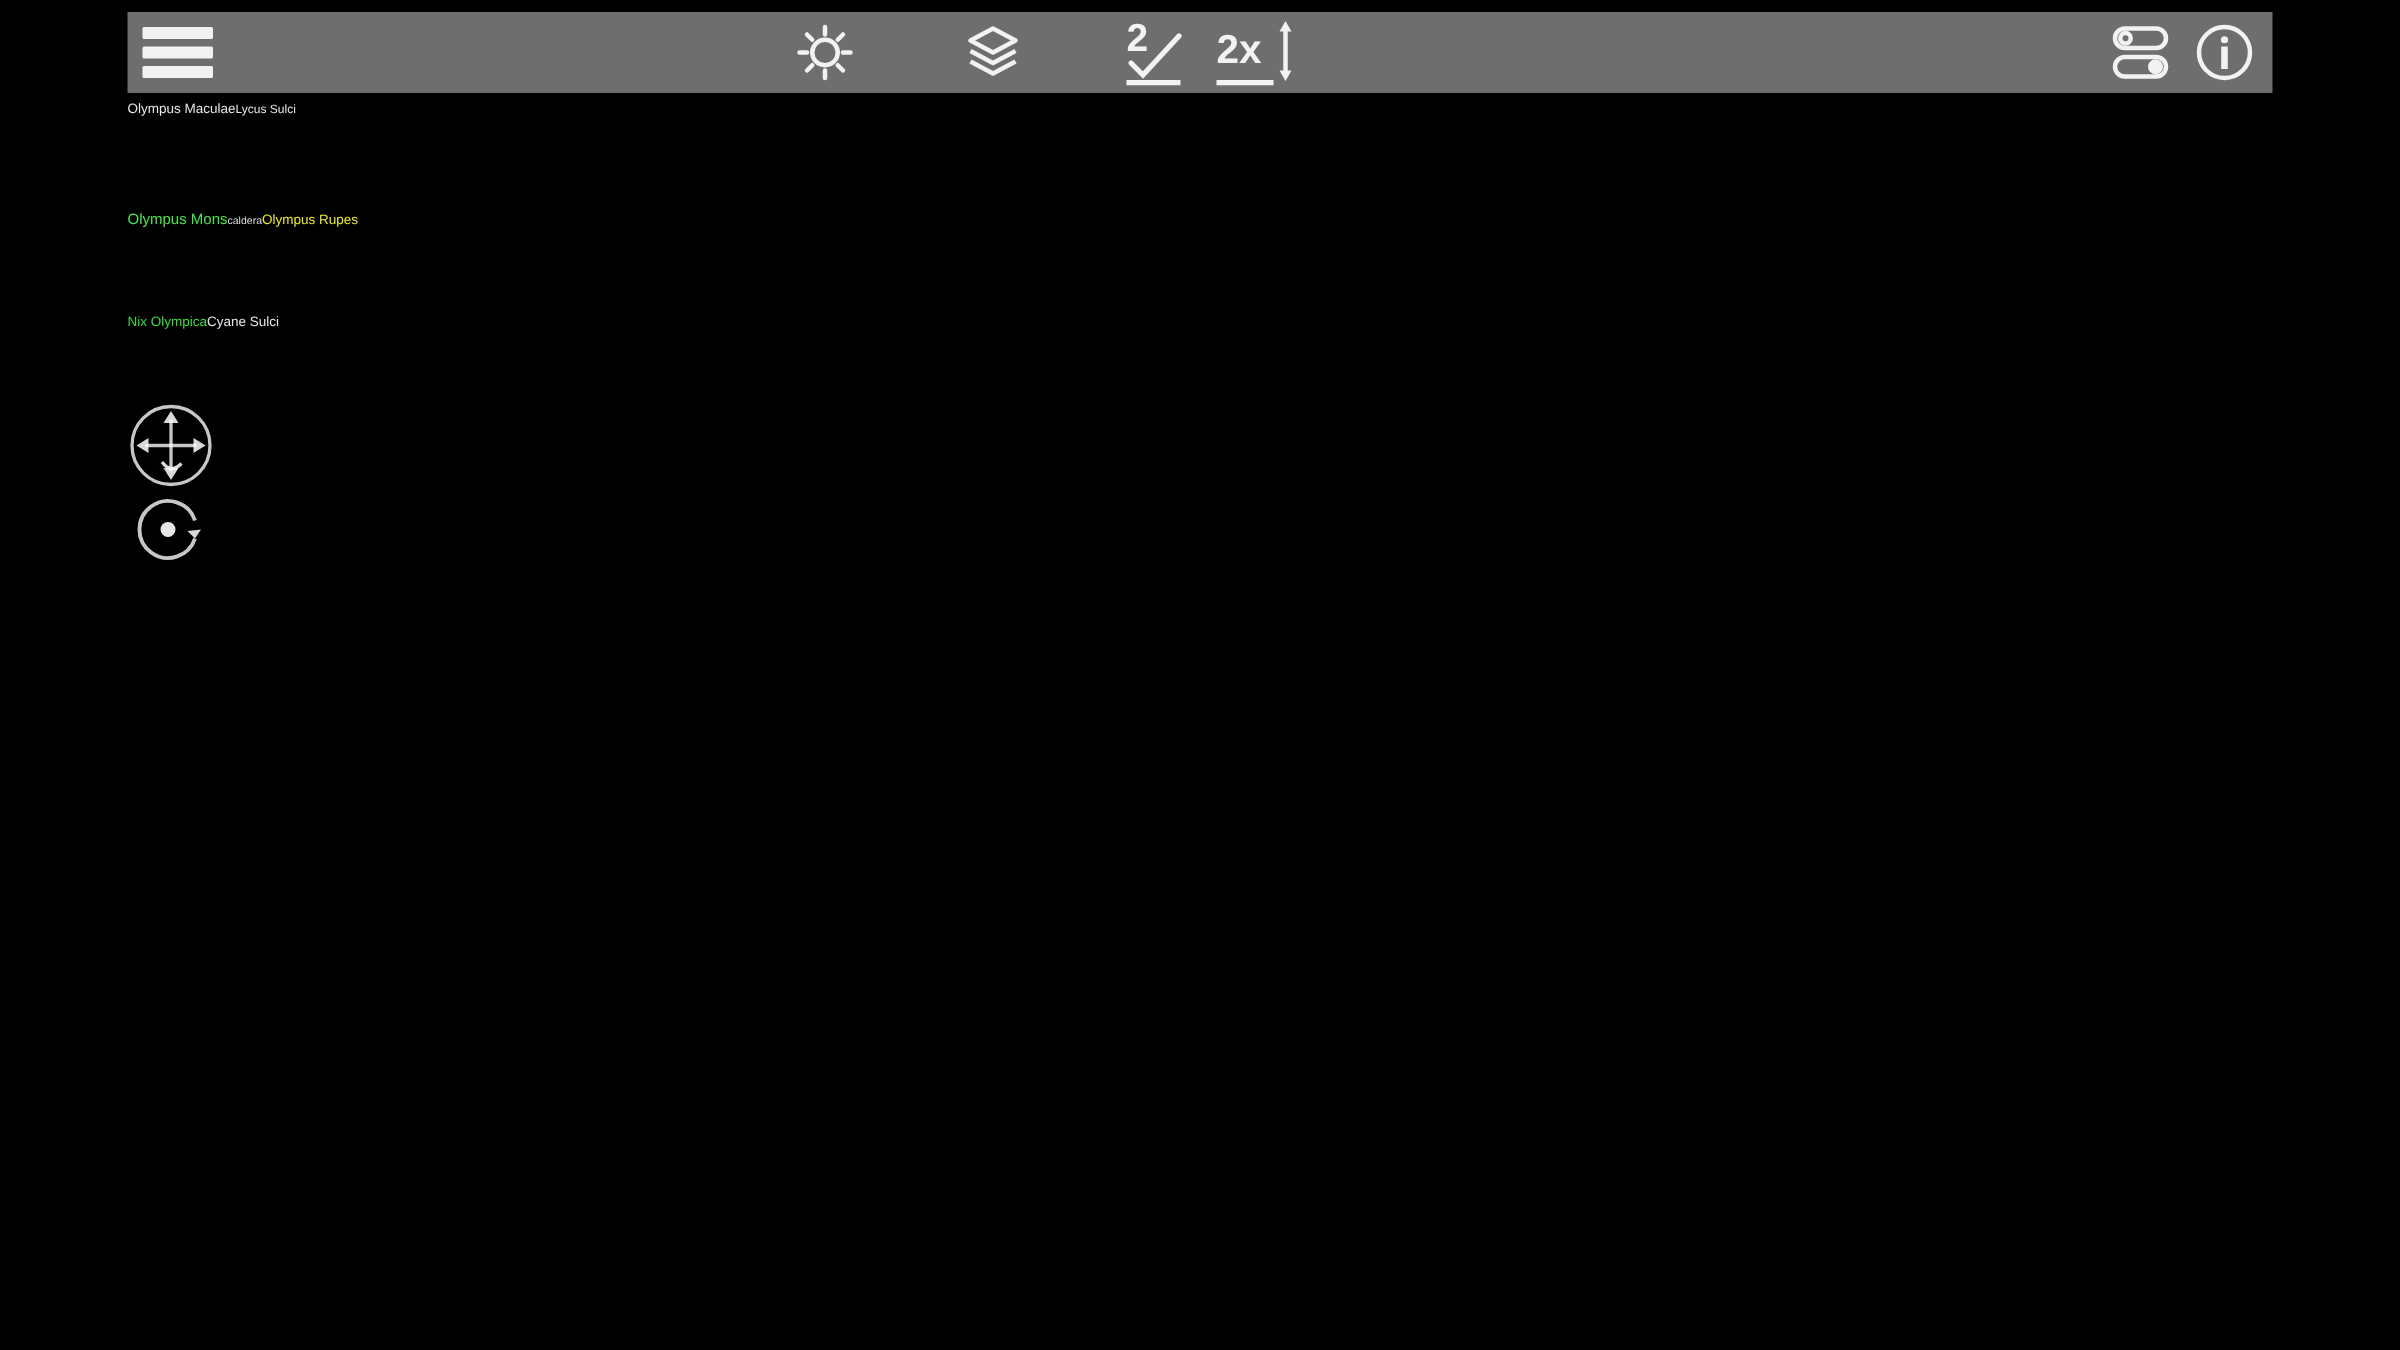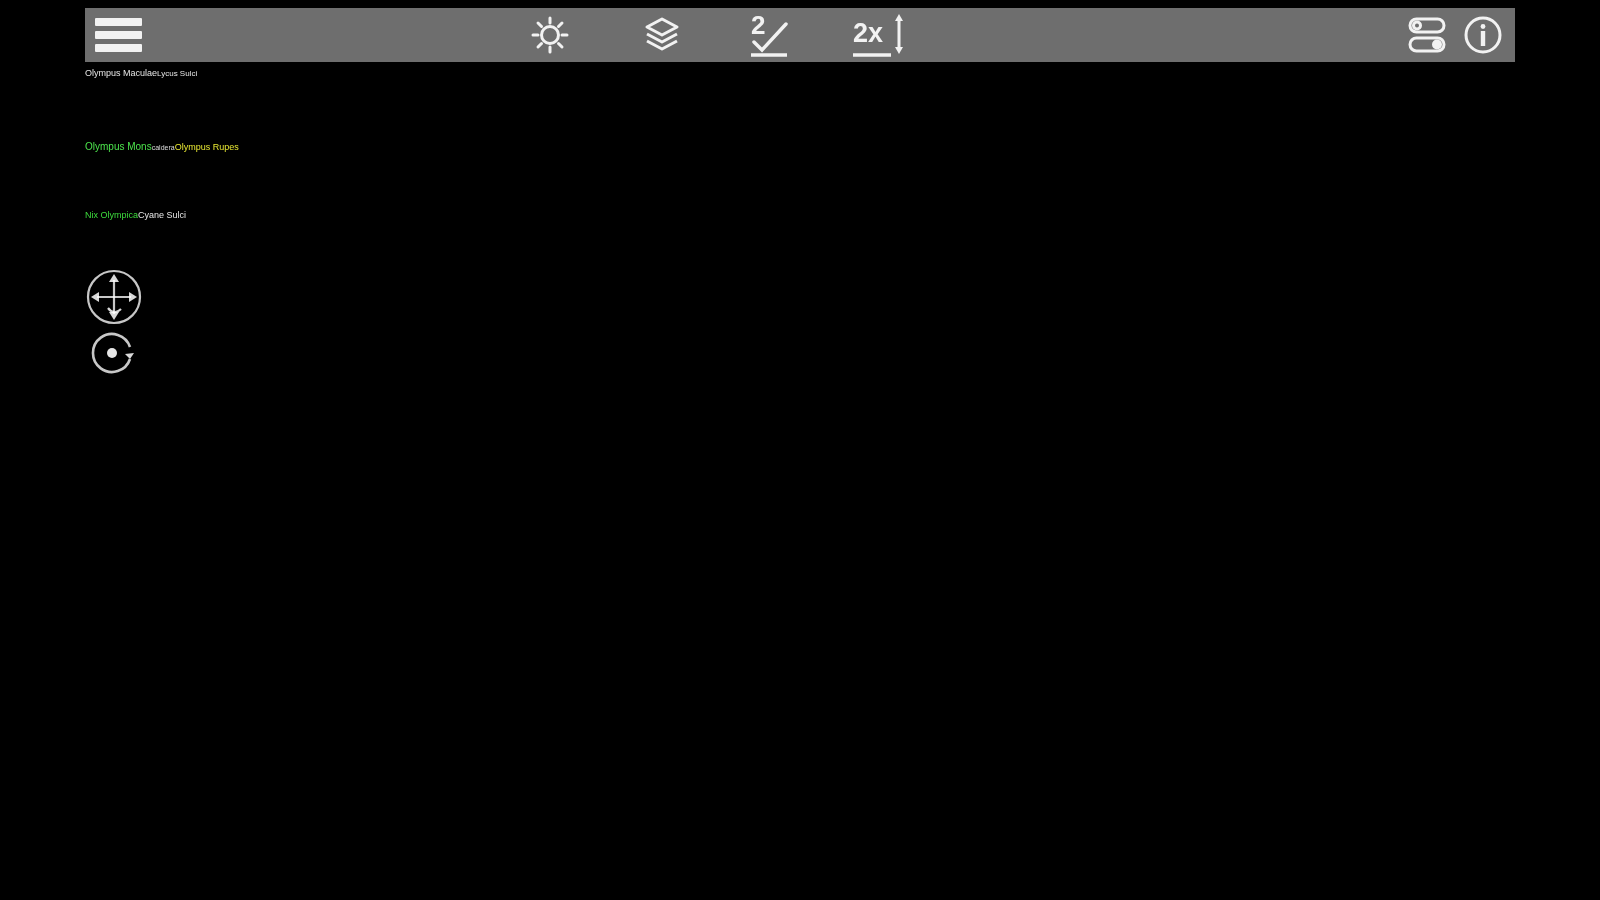--- a/index.html
+++ b/index.html
@@ -123,21 +123,21 @@
       </div>
 
       <div class="tb-icon" style="left:658px;width:54px;">
         <svg class="svgicon" width="50" height="46" viewBox="0 0 50 46">
           <text x="6" y="22" fill="#f2f2f2" font-size="26" font-weight="bold" font-family="Liberation Sans, sans-serif">2</text>
           <path d="M9 30 L17 38 L41 12" fill="none" stroke="#f2f2f2" stroke-width="3.5" stroke-linecap="round"></path>
           <line x1="6" y1="43" x2="42" y2="43" stroke="#f2f2f2" stroke-width="3.5"></line>
         </svg>
       </div>
 
-      <div class="tb-icon" style="left:765px;width:62px;text-align:right;">
+      <div class="tb-icon" style="left:723px;width:62px;text-align:right;">
         <svg class="svgicon" width="60" height="46" viewBox="0 0 60 46">
           <text x="2" y="30" fill="#f2f2f2" font-size="27" font-weight="bold" font-family="Liberation Sans, sans-serif">2x</text>
           <line x1="48" y1="6" x2="48" y2="38" stroke="#f2f2f2" stroke-width="3"></line>
           <path d="M48 2 L44 9 L52 9 Z" fill="#f2f2f2"></path>
           <path d="M48 42 L44 35 L52 35 Z" fill="#f2f2f2"></path>
           <line x1="2" y1="43" x2="40" y2="43" stroke="#f2f2f2" stroke-width="3.5"></line>
         </svg>
       </div>
 
       <div class="tb-icon" style="left:1316px;width:52px;">

